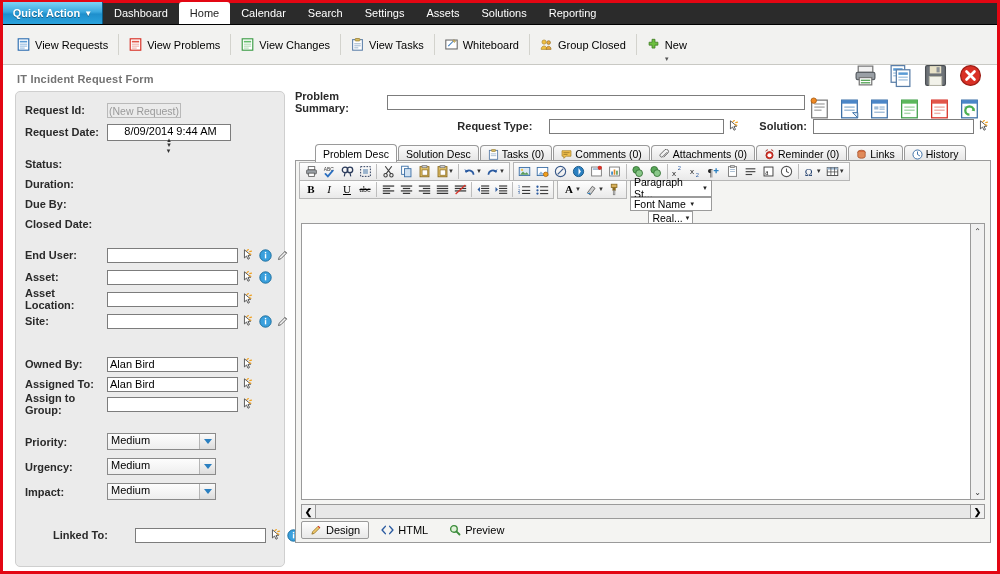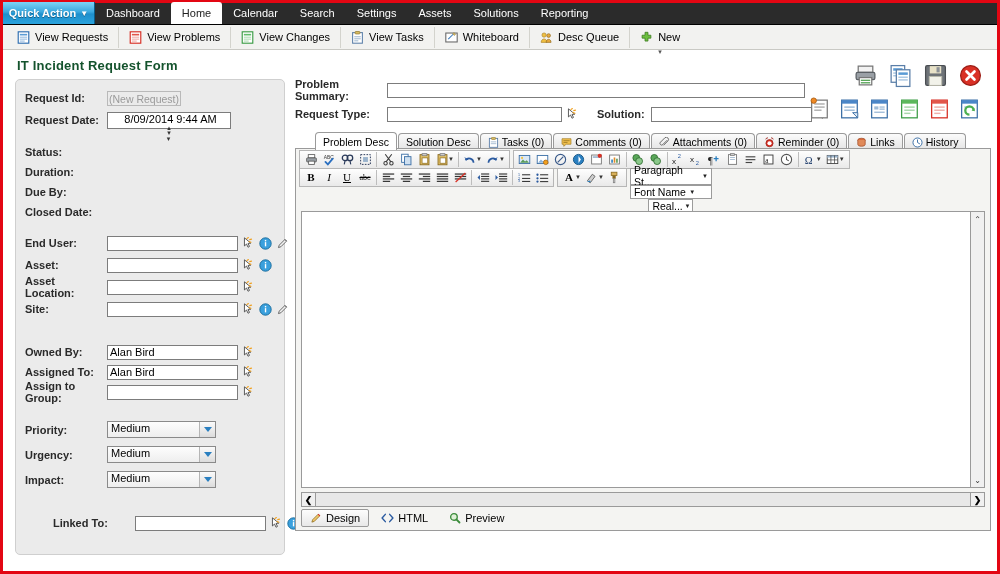--- a/index.html
+++ b/index.html
@@ -14,57 +14,57 @@
     position:relative; width:1000px; height:574px;
     border:3px solid #e30613; background:#fff;
   }
   
   .topnav {
     height:22px; background:#2b2b2b;
     display:flex; align-items:flex-end; padding-left:0;
     border-bottom:1px solid #000;
   }
   .qa {
-    width:92px; height:22px;
+    width:100px; height:22px;
     background:linear-gradient(to bottom,#7fd3f5 0%,#39a8df 45%,#1e8fcc 55%,#2aa3dd 100%);
     color:#fff; font-weight:bold; font-size:11px;
     display:flex; align-items:center; justify-content:center; gap:4px;
     border-right:1px solid #0a5c88;
     text-shadow:0 1px 0 rgba(0,0,0,.35);
     cursor:pointer;
   }
   .qa .car { font-size:8px; }
   .tab-top {
     padding:4px 11px 4px 11px; height:22px; color:#fff;
     display:flex; align-items:center; font-size:11px; cursor:pointer;
   }
   .tab-top.active {
     background:#fff; color:#222;
     border-radius:3px 3px 0 0; font-weight:normal;
   }
   
   .subbar {
-    height:25px; background:#f2f2f0;
+    height:40px; background:#f2f2f0;
     border-bottom:1px solid #c9c9c4;
     display:flex; align-items:center; padding-left:4px;
   }
   .sb-item {
     display:flex; align-items:center; gap:5px;
     padding:0 10px; height:21px; font-size:11px;
     border-right:1px solid #d3d3cd; cursor:pointer; position:relative;
   }
   .sb-item:last-child { border-right:none; }
   .sb-ic { width:13px; height:13px; flex:0 0 13px; display:block; }
   .newcar {
     position:absolute; bottom:-8px; left:50%; transform:translateX(-50%);
     font-size:7px; color:#555;
   }
   
   .ptitle {
-    font-size:13px; font-weight:bold; color:#14532d;
+    font-size:11px; font-weight:bold; color:#737373;
     padding:8px 0 6px 14px; letter-spacing:.2px;
   }
   
   .split { display:flex; align-items:flex-start; padding:0 0 0 12px; }
   .leftpanel {
     width:270px; flex:0 0 270px;
     background:#ebebeb; border:1px solid #cfcfcf; border-radius:5px;
     padding:8px 0 10px 0; min-height:476px;
   }
   .rightpanel { flex:1; padding-left:10px; padding-right:6px; }
@@ -270,21 +270,21 @@
       </svg>
       <span>Whiteboard</span>
     </div>
     <div class="sb-item">
       <svg class="sb-ic" viewBox="0 0 16 16">
         <circle cx="5" cy="5" r="2.6" fill="#f0c040" stroke="#a8812a" stroke-width=".8"></circle>
         <path d="M1.4 14c0-2.6 1.7-4.2 3.6-4.2S8.6 11.4 8.6 14z" fill="#f0c040" stroke="#a8812a" stroke-width=".8"></path>
         <circle cx="10.6" cy="5.6" r="2.3" fill="#e8a93c" stroke="#8f6a22" stroke-width=".8"></circle>
         <path d="M7.6 14c0-2.3 1.4-3.8 3-3.8s3 1.5 3 3.8z" fill="#e8a93c" stroke="#8f6a22" stroke-width=".8"></path>
       </svg>
-      <span>Desc Queue</span>
+      <span>Group Closed</span>
     </div>
     <div class="sb-item">
       <svg class="sb-ic" viewBox="0 0 16 16">
         <path d="M6.2 1.6h3.6v3.6h3.6v3.6H9.8v3.6H6.2V8.8H2.6V5.2h3.6z" fill="#6cbf3e" stroke="#3f7d22" stroke-width="1"></path>
       </svg>
       <span>New</span>
       <span class="newcar">▾</span>
     </div>
   </div>
 
@@ -548,21 +548,21 @@
       </div>
     </div>
 
     <div class="rightpanel">
 
       <div class="rrow">
         <span class="rlabel" style="width:92px;">Problem Summary:</span>
         <input class="inp" style="width: 418px;" value="">
       </div>
 
-      <div class="rrow" style="margin-top:2px;">
+      <div class="rrow" style="margin-top:2px;justify-content:flex-end;">
         <span class="rlabel" style="width:92px;">Request Type:</span>
         <input class="inp" style="width: 175px;" value="">
         <svg class="iconbtn" viewBox="0 0 16 16">
           <path d="M3 1 L3 11 L5.6 8.6 L7.4 12.6 L9.2 11.6 L7.4 7.9 L10.8 7.6 Z" fill="#fff" stroke="#3a3a3a" stroke-width="1"></path>
           <path d="M6 2 l1.8-1.4 M9.5 3.2 l2.2-.6 M8.6 5.6 l2.4 .9" stroke="#f0a01e" stroke-width="1.4" stroke-linecap="round"></path>
         </svg>
         <span class="rlabel" style="margin-left:18px; margin-right:6px;">Solution:</span>
         <input class="inp" style="width: 161px;" value="">
         <svg class="iconbtn" viewBox="0 0 16 16">
           <path d="M3 1 L3 11 L5.6 8.6 L7.4 12.6 L9.2 11.6 L7.4 7.9 L10.8 7.6 Z" fill="#fff" stroke="#3a3a3a" stroke-width="1"></path>

